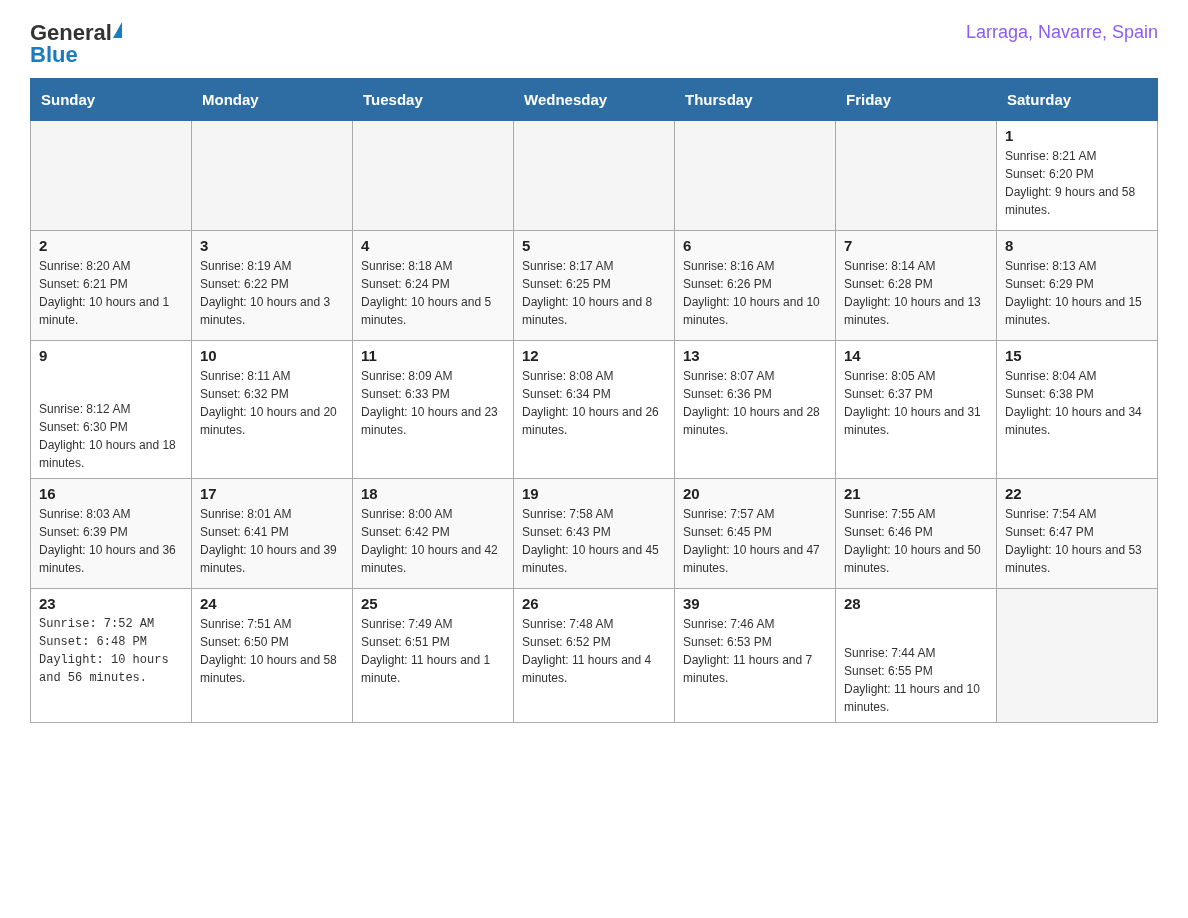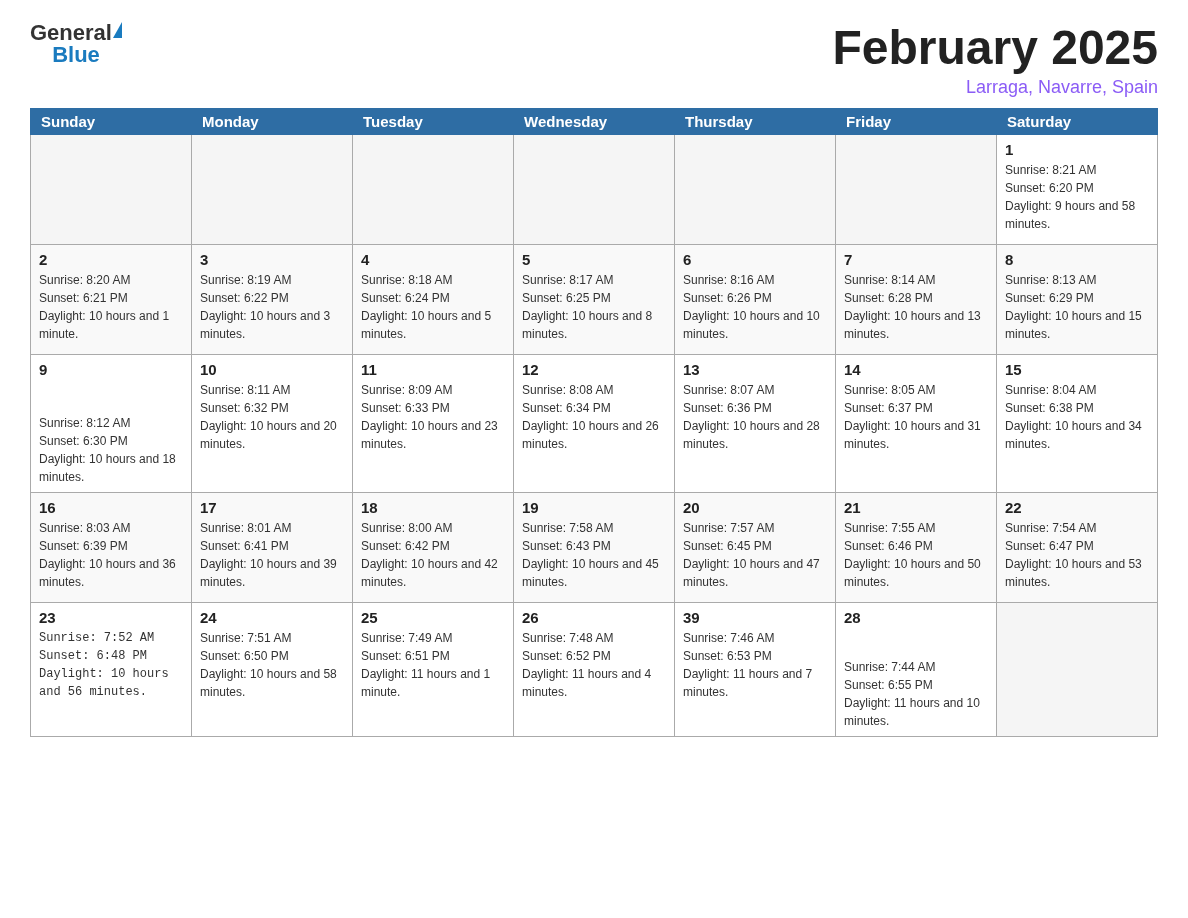--- a/index.html
+++ b/index.html
@@ -22,21 +22,20 @@
       color: #333;
     }
     .logo-text-blue {
       font-size: 22px;
       font-weight: bold;
       color: #1a7bbf;
     }
     .logo-wrapper {
       display: flex;
       flex-direction: column;
-      text-align: center;
     }
     .logo-line1 {
       display: flex;
       align-items: center;
     }
     .logo-line2 {
       margin-top: -4px;
     }
     .title-area {
       text-align: right;
@@ -54,21 +53,21 @@
     .calendar {
       width: 100%;
       border-collapse: collapse;
       margin-top: 8px;
     }
     .calendar th {
       background-color: #2e6da4;
       color: #fff;
       font-size: 15px;
       font-weight: bold;
-      padding: 4px 10px;
+      padding: 12px 10px;
       text-align: left;
       border: 1px solid #2e6da4;
     }
     .calendar td {
       border: 1px solid #aaa;
       vertical-align: top;
       padding: 6px 8px;
       width: 14.28%;
       height: 110px;
       font-size: 13px;
@@ -113,21 +112,20 @@
   <div class="logo-wrapper">
     <div class="logo-line1">
       <span class="logo-text-general">General</span>
       <span class="logo-triangle"></span>
     </div>
     <div class="logo-line2">
       <span class="logo-text-blue">Blue</span>
     </div>
   </div>
   <div class="title-area">
-    <div class="month-title">February 2025</div>
     <div class="location">Larraga, Navarre, Spain</div>
   </div>
 </div>
 
 <table class="calendar">
   <thead>
     <tr>
     <th>Sunday</th>
         <th>Monday</th>
         <th>Tuesday</th>

